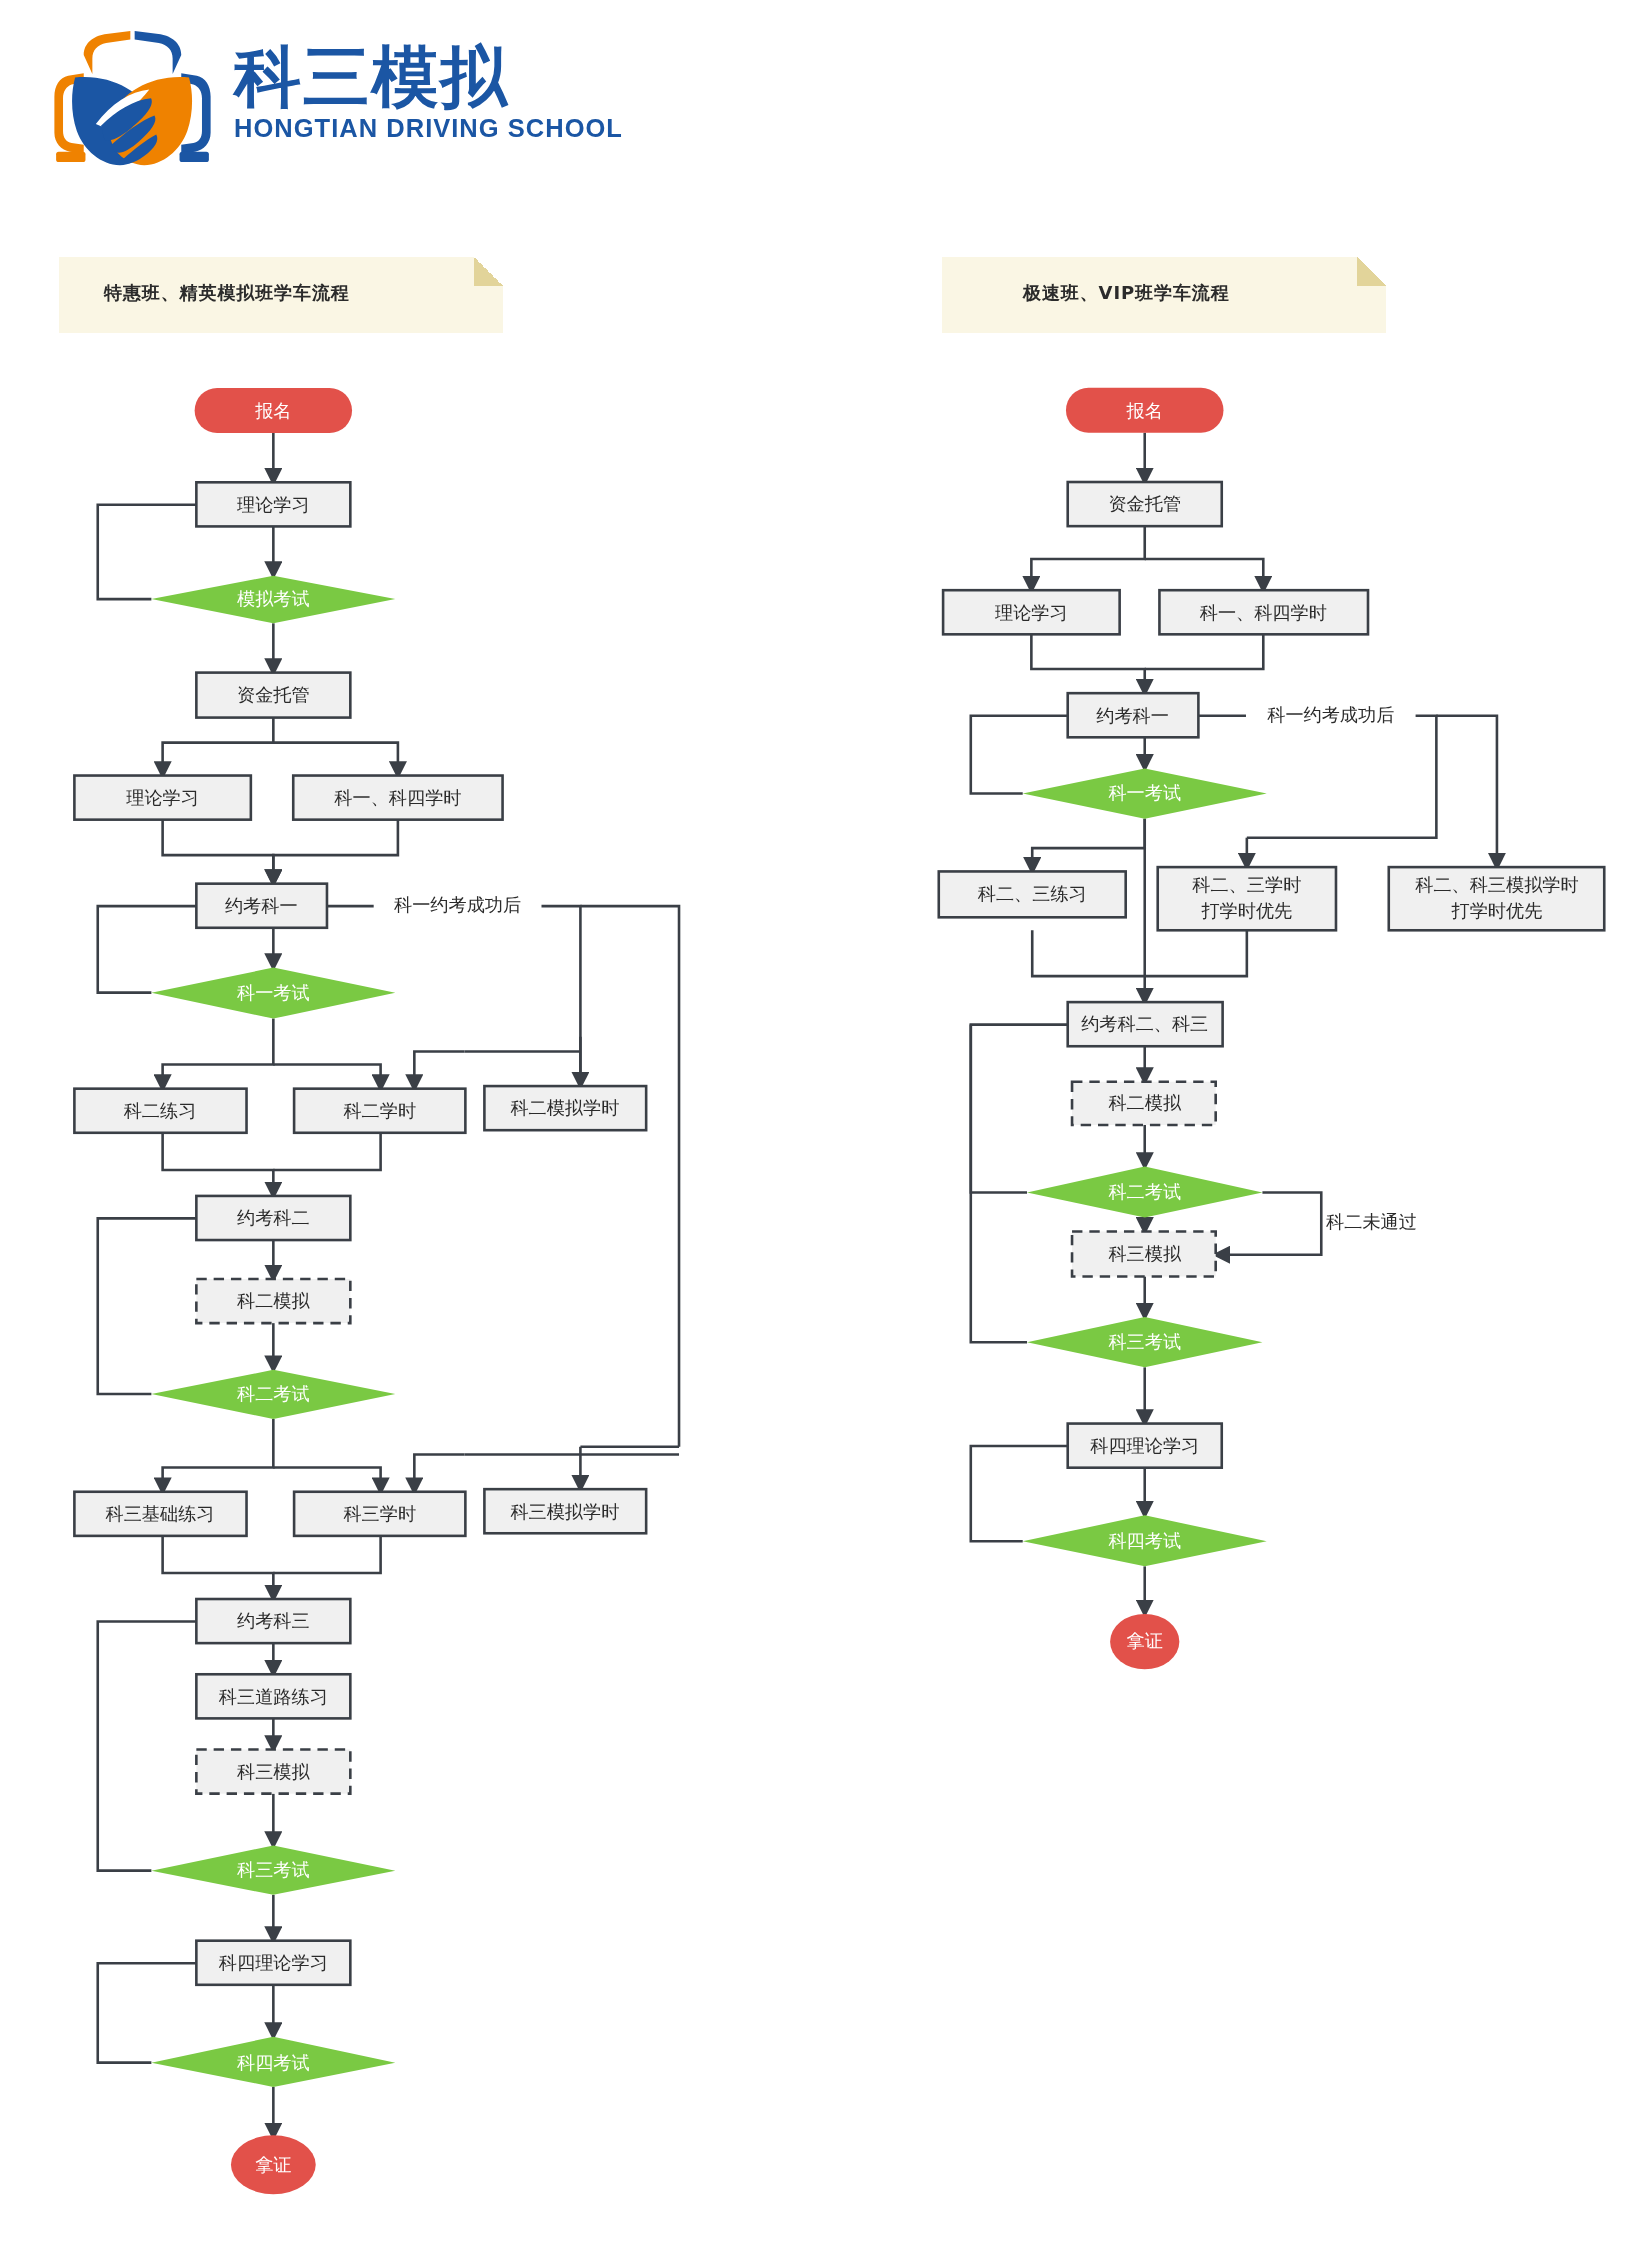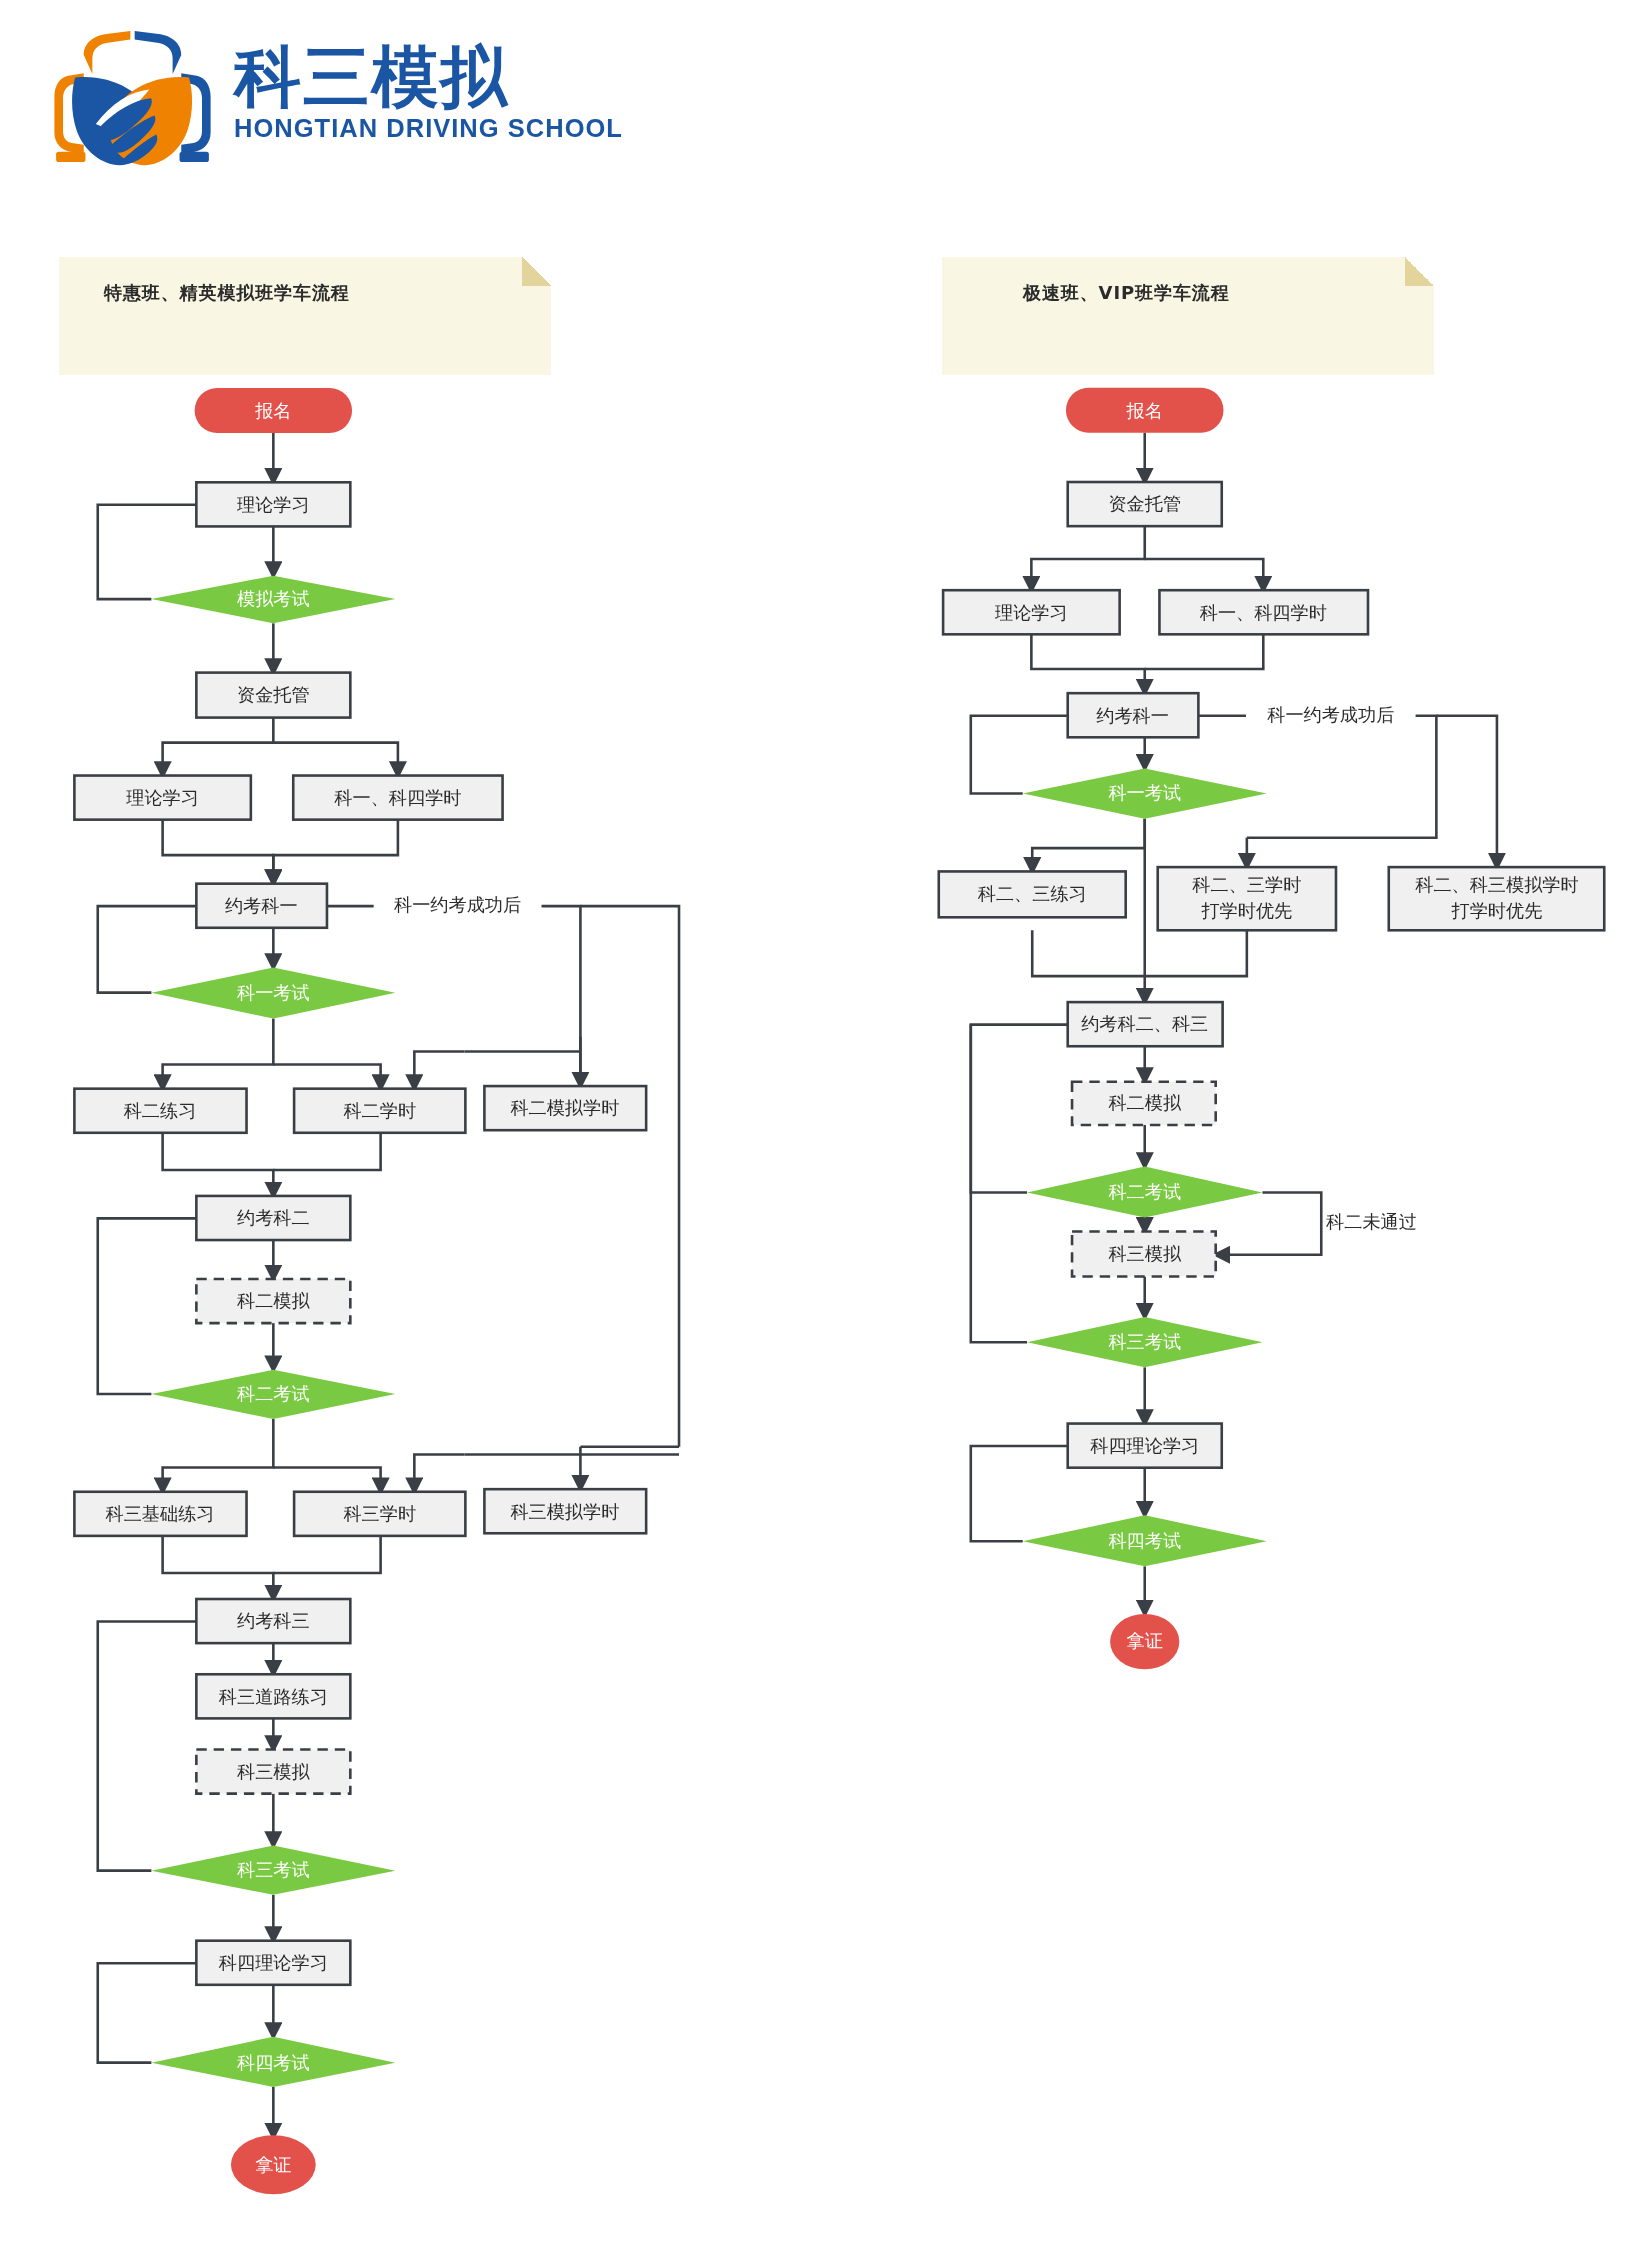--- a/index.html
+++ b/index.html
@@ -20,21 +20,21 @@
     font-size:25px;font-weight:bold;color:#1b56a4;letter-spacing:1px;
     font-family:"Liberation Sans",sans-serif;line-height:29px;
     transform:scaleX(1.02);transform-origin:left center;
   }
   #page-title{
     position:absolute;left:835px;top:33px;
     font-size:80px;font-weight:bold;color:#2f5597;letter-spacing:5.2px;
     font-family:"DejaVu Sans","Liberation Sans",sans-serif;line-height:87px;white-space:nowrap;
   }
   
-  .banner{position:absolute;height:118px;background:#faf6e4;padding-left:48px;}
+  .banner{position:absolute;height:76px;background:#faf6e4;}
   .banner .fold{
     position:absolute;right:0;top:0;width:29px;height:29px;
     background:linear-gradient(225deg,#ffffff 0 50%,#e2d49a 50% 100%);
   }
   .banner .btxt{
     position:absolute;left:0;right:0;top:24px;text-align:center;
     font-size:18px;font-weight:bold;color:#2b2b2b;letter-spacing:0.9px;
     font-family:"DejaVu Sans","Liberation Sans",sans-serif;
   }
   #banner-left{left:59px;top:257px;width:444px;}

